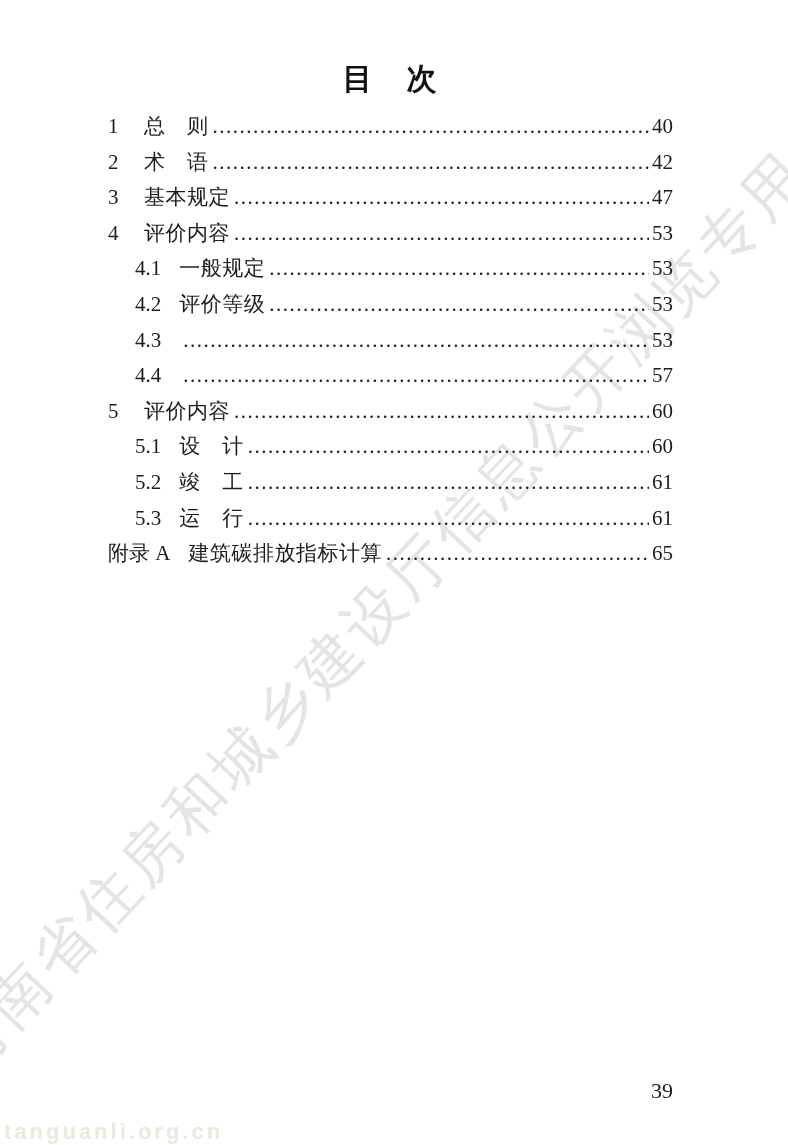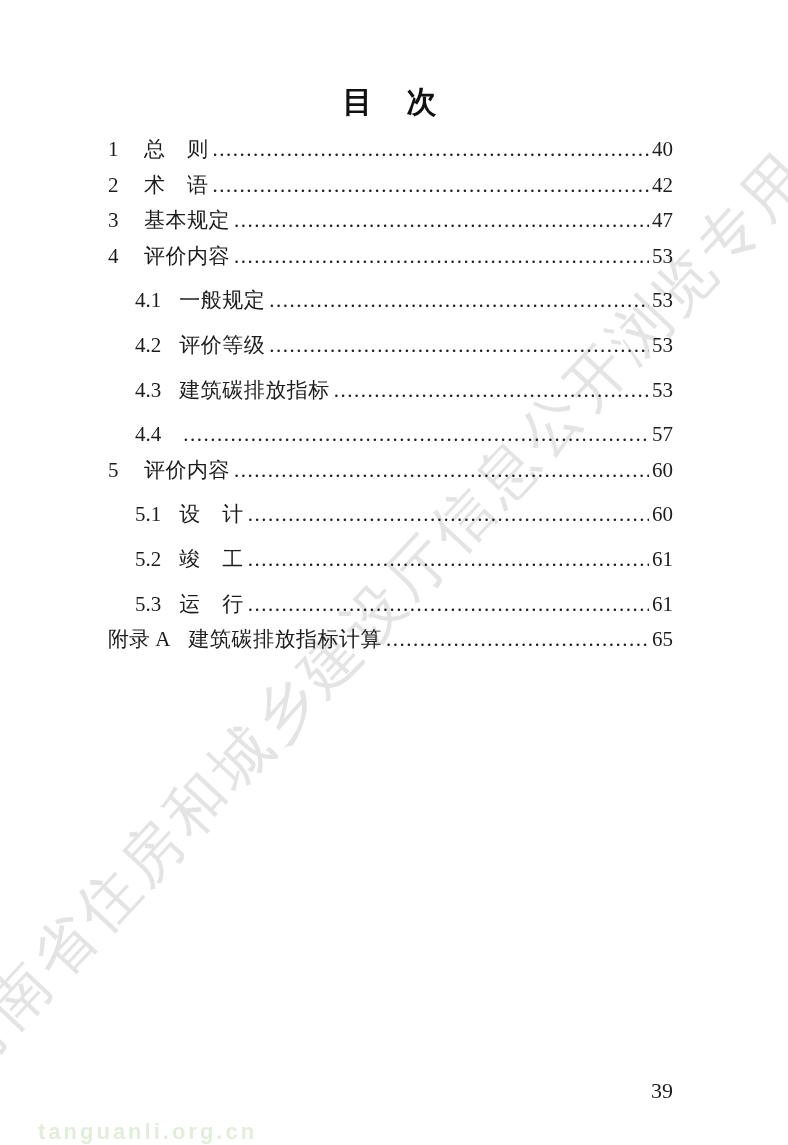--- a/index.html
+++ b/index.html
@@ -28,39 +28,39 @@
 
   
   .content {
     position: absolute;
     left: 108px; top: 0;
     width: 565px;
     z-index: 1;
   }
 
   .title {
-    margin-top: 82px;
+    margin-top: 59px;
     text-align: center;
     font-size: 30px;
     font-weight: bold;
     letter-spacing: 2px;
     color: #111;
   }
 
   .toc { margin-top: 9px; }
 
   .row {
     display: flex;
     align-items: baseline;
     height: 35.6px;
     line-height: 35.6px;
     font-size: 21px;
     white-space: nowrap;
   }
-  .row.lvl2 { padding-left: 27px; margin-top: 9px; }
+  .row.lvl2 { padding-left: 27px; }
 
   .num {
     display: inline-block;
     min-width: 18px;
     margin-right: 18px;
   }
 
   .ttl { letter-spacing: 0.5px; text-align: center; }
 
   .dots {
@@ -91,21 +91,20 @@
   .corner {
     position: absolute;
     left: 4px; top: 1119px;
     font-family: "Liberation Sans", "DejaVu Sans", sans-serif;
     font-weight: bold;
     font-size: 22px;
     letter-spacing: 3px;
     color: #e3eeda;
     z-index: 1;
     user-select: none;
-    margin-left: 34px;
   }
 </style>
 </head>
 <body>
 
 <div class="page">
 
   <div class="watermark" style="color: rgb(228, 228, 228);">河南省住房和城乡建设厅信息公开浏览专用</div>
 
   <div class="content">
@@ -143,21 +142,20 @@
     <span class="pg">53</span>
   </div>
         <div class="row lvl2">
     <span class="num">4.2</span>
     <span class="ttl">评价等级</span>
     <span class="dots"></span>
     <span class="pg">53</span>
   </div>
         <div class="row lvl2">
     <span class="num">4.3</span>
-    <span class="ttl">建筑碳排放指标</span>
     <span class="dots"></span>
     <span class="pg">53</span>
   </div>
         <div class="row lvl2">
     <span class="num">4.4</span>
     <span class="dots"></span>
     <span class="pg">57</span>
   </div>
         <div class="row">
     <span class="num">5</span>

